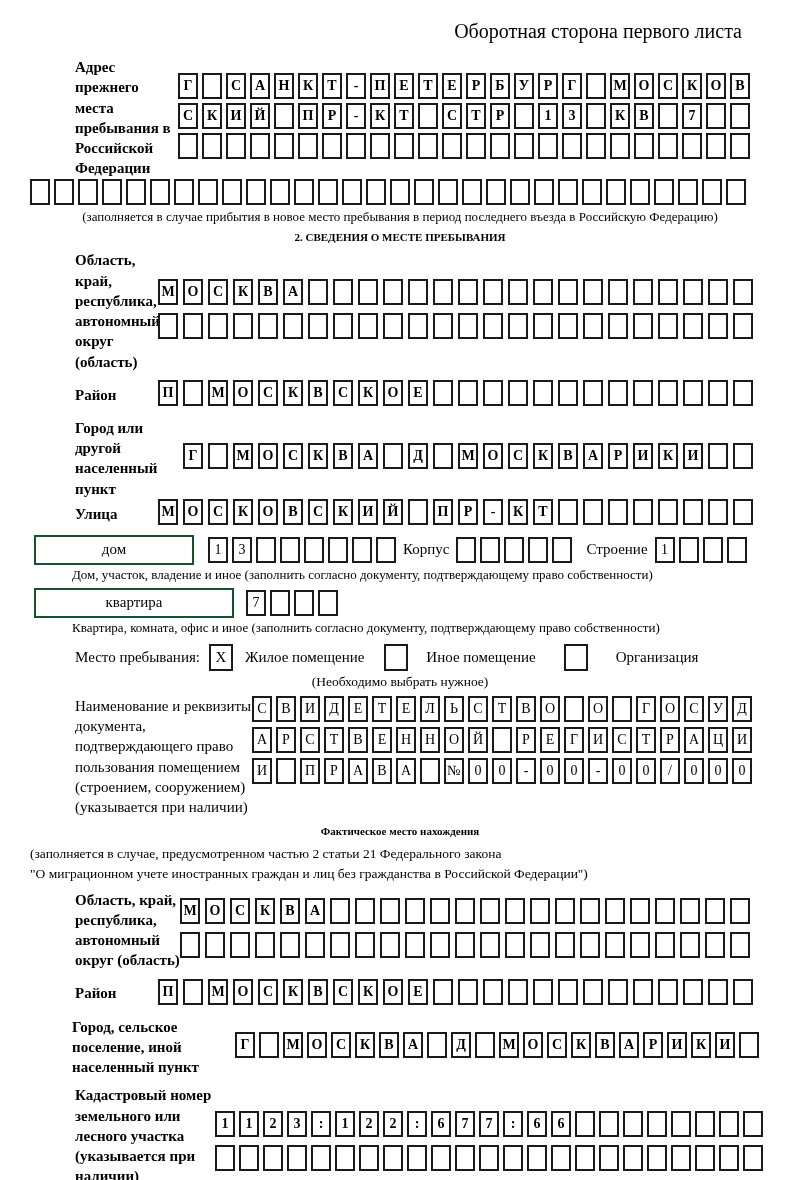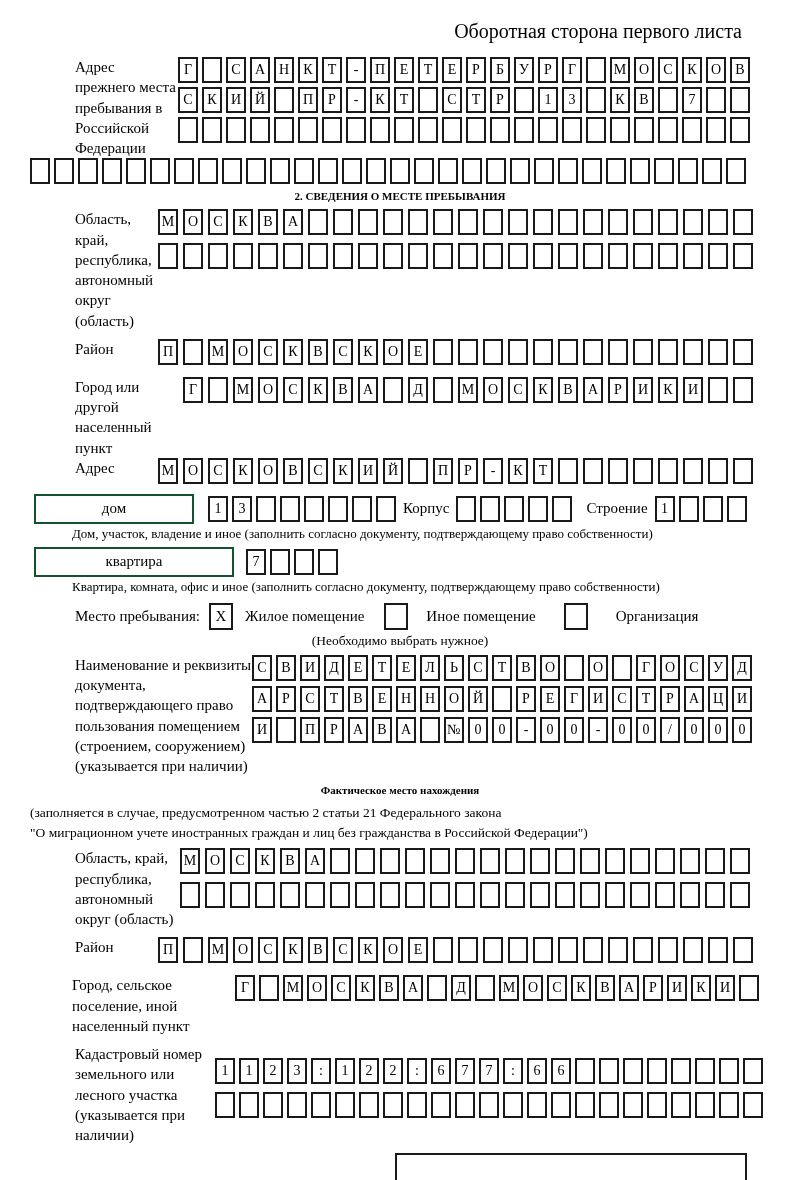--- a/index.html
+++ b/index.html
@@ -13,21 +13,21 @@
   .header-note { text-align:right; padding-right:28px; font-size:20px; }
 
   
   .cells { display:flex; gap:4px; margin-bottom:4px; }
   .cells.g5 { gap:5px; }
   .cell {
     width:20px; height:26px; border:2px solid #1a1a1a; background:#fff;
     display:flex; align-items:center; justify-content:center;
     font-size:14px; line-height:1; flex:0 0 auto;
   }
-  .labelled { display:flex; align-items:flex-start; }
+  .labelled { display:flex; align-items:center;font-weight:bold; }
   .flabel { line-height:1.35; font-size:15px; padding-left:45px; flex:0 0 auto; }
   .caption { font-size:13px; text-align:center; line-height:1.3; }
   .caption-left { font-size:13px; padding-left:42px; margin:1px 0 5px 0; }
   .sec-title { text-align:center; font-weight:bold; font-size:11px; margin:6px 0 7px 0; }
 
   .w148 { width:148px; } .w128 { width:128px; } .w153 { width:153px; }
   .w150 { width:150px; } .w205 { width:205px; } .w185 { width:185px; } .w222 { width:222px; }
 
   .labelbox {
     border:2px solid #14532d; height:30px; display:flex; align-items:center;
@@ -171,20 +171,21 @@
       <div class="cell"></div>
       <div class="cell"></div>
       <div class="cell"></div>
       <div class="cell"></div>
       <div class="cell"></div>
       <div class="cell"></div>
       <div class="cell"></div>
       <div class="cell"></div>
       <div class="cell"></div>
     </div>
+  <div class="caption">(заполняется в случае прибытия в новое место пребывания в период последнего въезда в Российскую Федерацию)</div>
 
   <div class="sec-title">2. СВЕДЕНИЯ О МЕСТЕ ПРЕБЫВАНИЯ</div>
 
   <div class="labelled">
     <div class="flabel w128">Область, край, республика, автономный округ (область)</div>
     <div>
       <div class="cells g5">
           <div class="cell">М</div>
           <div class="cell">О</div>
           <div class="cell">С</div>
@@ -292,21 +293,21 @@
         <div class="cell">Р</div>
         <div class="cell">И</div>
         <div class="cell">К</div>
         <div class="cell">И</div>
         <div class="cell"></div>
         <div class="cell"></div>
       </div>
   </div>
 
   <div class="labelled">
-    <div class="flabel w128">Адрес</div>
+    <div class="flabel w128">Улица</div>
     <div class="cells g5">
         <div class="cell">М</div>
         <div class="cell">О</div>
         <div class="cell">С</div>
         <div class="cell">К</div>
         <div class="cell">О</div>
         <div class="cell">В</div>
         <div class="cell">С</div>
         <div class="cell">К</div>
         <div class="cell">И</div>

